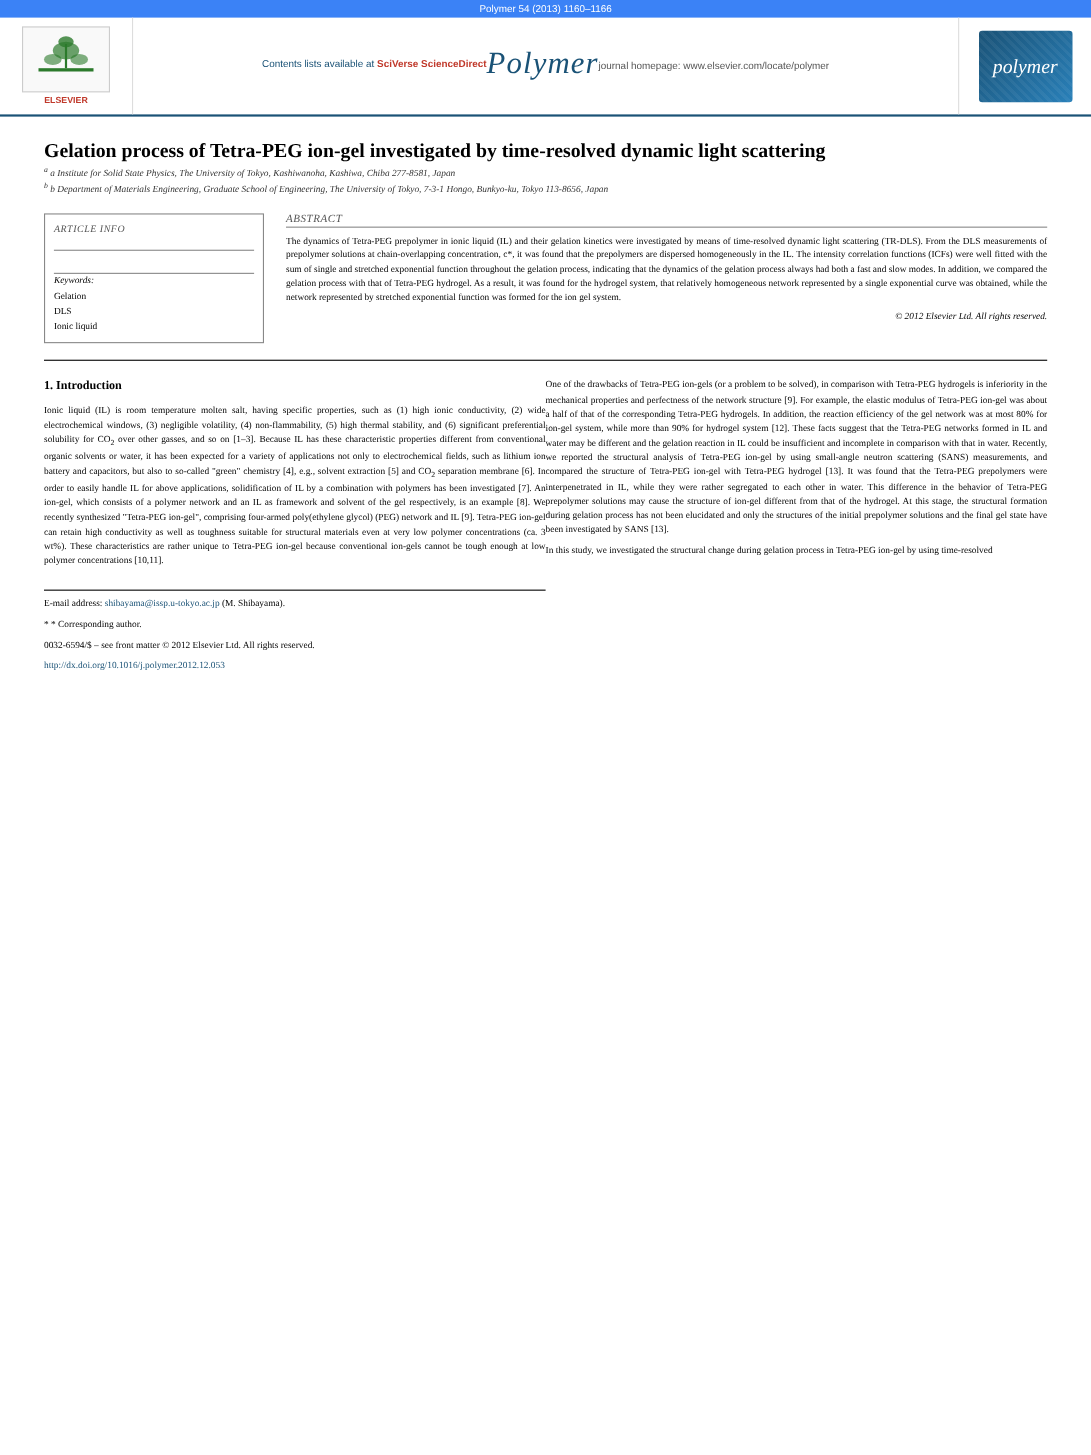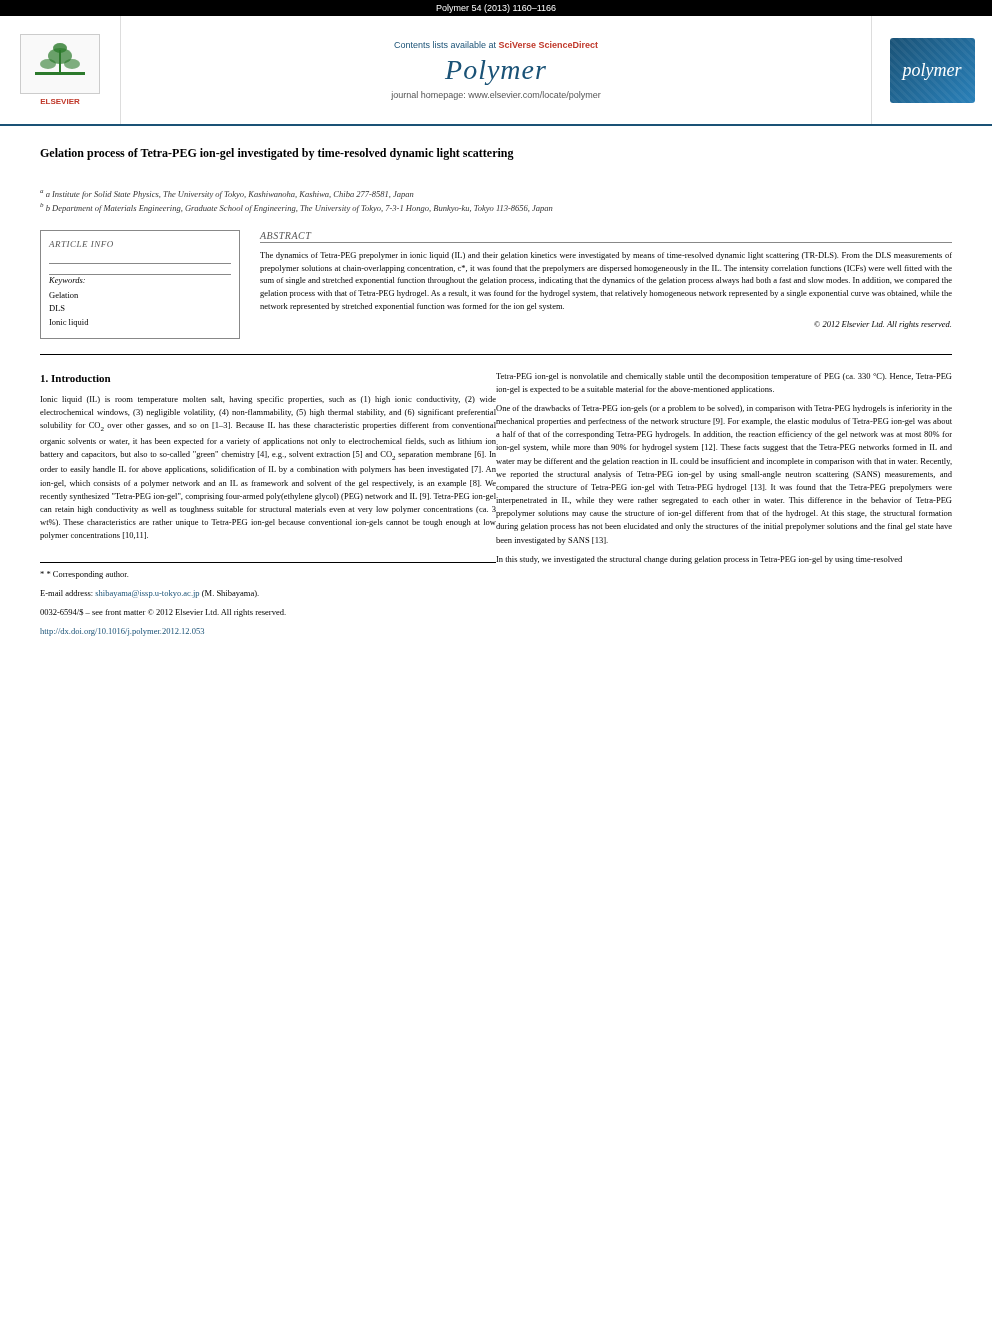--- a/index.html
+++ b/index.html
@@ -7,21 +7,21 @@
       font-family: 'Times New Roman', Times, serif;
       background: #fff;
       color: #000;
       font-size: 10px;
       width: 992px;
       min-height: 1323px;
     }
 
     
     .top-banner {
-      background: #000000;
+      background: #3b82f6;
       color: #fff;
       text-align: center;
       padding: 3px 0;
       font-size: 9px;
       font-family: Arial, sans-serif;
     }
 
     
     .journal-header {
       display: flex;
@@ -57,21 +57,20 @@
       font-size: 8px;
       font-family: Arial, sans-serif;
       color: #c0392b;
       font-weight: bold;
       margin-top: 3px;
     }
 
     .journal-header-center {
       flex: 1;
       display: flex;
-      flex-direction: column;
       align-items: center;
       justify-content: center;
       border-left: 1px solid #ddd;
       border-right: 1px solid #ddd;
       padding: 24px 0;
     }
 
     .sciverse-link {
       font-size: 9px;
       color: #1a5276;
@@ -129,25 +128,25 @@
       );
     }
 
     
     .article-container {
       padding: 20px 40px 20px 40px;
     }
 
     
     .article-title {
-      font-size: 12px;
+      font-size: 18px;
       font-weight: bold;
       color: #000;
       line-height: 1.3;
-      margin-bottom: 24px;
+      margin-bottom: 0;
     }
 
     
     .authors {
       font-size: 11px;
       margin-bottom: 6px;
       line-height: 1.5;
     }
     .authors sup {
       font-size: 8px;
@@ -191,21 +190,21 @@
 
     .article-info h3 {
       font-size: 9px;
       font-weight: normal;
       font-style: italic;
       text-transform: uppercase;
       letter-spacing: 0.5px;
       color: #555;
       border-bottom: 1px solid #888;
       padding-bottom: 14px;
-      margin-bottom: 10px;
+      margin-bottom: 20px;
     }
 
     .article-history {
       margin-bottom: 8px;
     }
     .article-history p {
       line-height: 1.5;
     }
     .article-history .label {
       font-style: italic;
@@ -379,29 +378,28 @@
   <div class="body-two-col">
 
     <div class="body-col">
       <div class="section-title">
         <span>1.</span> <span>Introduction</span>
       </div>
 
       <p>Ionic liquid (IL) is room temperature molten salt, having specific properties, such as (1) high ionic conductivity, (2) wide electrochemical windows, (3) negligible volatility, (4) non-flammability, (5) high thermal stability, and (6) significant preferential solubility for CO<sub>2</sub> over other gasses, and so on [1–3]. Because IL has these characteristic properties different from conventional organic solvents or water, it has been expected for a variety of applications not only to electrochemical fields, such as lithium ion battery and capacitors, but also to so-called "green" chemistry [4], e.g., solvent extraction [5] and CO<sub>2</sub> separation membrane [6]. In order to easily handle IL for above applications, solidification of IL by a combination with polymers has been investigated [7]. An ion-gel, which consists of a polymer network and an IL as framework and solvent of the gel respectively, is an example [8]. We recently synthesized "Tetra-PEG ion-gel", comprising four-armed poly(ethylene glycol) (PEG) network and IL [9]. Tetra-PEG ion-gel can retain high conductivity as well as toughness suitable for structural materials even at very low polymer concentrations (ca. 3 wt%). These characteristics are rather unique to Tetra-PEG ion-gel because conventional ion-gels cannot be tough enough at low polymer concentrations [10,11].</p>
 
       <div class="footnote-area">
+        <p><span>E-mail address:</span> <span style="color:#1a5276;">shibayama@issp.u-tokyo.ac.jp</span> <span>(M. Shibayama).</span></p>
         <p>* <span>* Corresponding author.</span></p>
-        <p><span>E-mail address:</span> <span style="color:#1a5276;">shibayama@issp.u-tokyo.ac.jp</span> <span>(M. Shibayama).</span></p>
         <p>0032-6594/$ – see front matter © 2012 Elsevier Ltd. All rights reserved.</p>
         <p class="doi-line">http://dx.doi.org/10.1016/j.polymer.2012.12.053</p>
       </div>
     </div>
 
     <div class="body-col">
-      <p>Tetra-PEG ion-gel is nonvolatile and chemically stable until the decomposition temperature of PEG (ca. 330 °C). Hence, Tetra-PEG ion-gel is expected to be a suitable material for the above-mentioned applications.</p>
 
       <p>One of the drawbacks of Tetra-PEG ion-gels (or a problem to be solved), in comparison with Tetra-PEG hydrogels is inferiority in the mechanical properties and perfectness of the network structure [9]. For example, the elastic modulus of Tetra-PEG ion-gel was about a half of that of the corresponding Tetra-PEG hydrogels. In addition, the reaction efficiency of the gel network was at most 80% for ion-gel system, while more than 90% for hydrogel system [12]. These facts suggest that the Tetra-PEG networks formed in IL and water may be different and the gelation reaction in IL could be insufficient and incomplete in comparison with that in water. Recently, we reported the structural analysis of Tetra-PEG ion-gel by using small-angle neutron scattering (SANS) measurements, and compared the structure of Tetra-PEG ion-gel with Tetra-PEG hydrogel [13]. It was found that the Tetra-PEG prepolymers were interpenetrated in IL, while they were rather segregated to each other in water. This difference in the behavior of Tetra-PEG prepolymer solutions may cause the structure of ion-gel different from that of the hydrogel. At this stage, the structural formation during gelation process has not been elucidated and only the structures of the initial prepolymer solutions and the final gel state have been investigated by SANS [13].</p>
 
       <p>In this study, we investigated the structural change during gelation process in Tetra-PEG ion-gel by using time-resolved</p>
     </div>
   </div>
 
 </div>
 
 </body></html>

